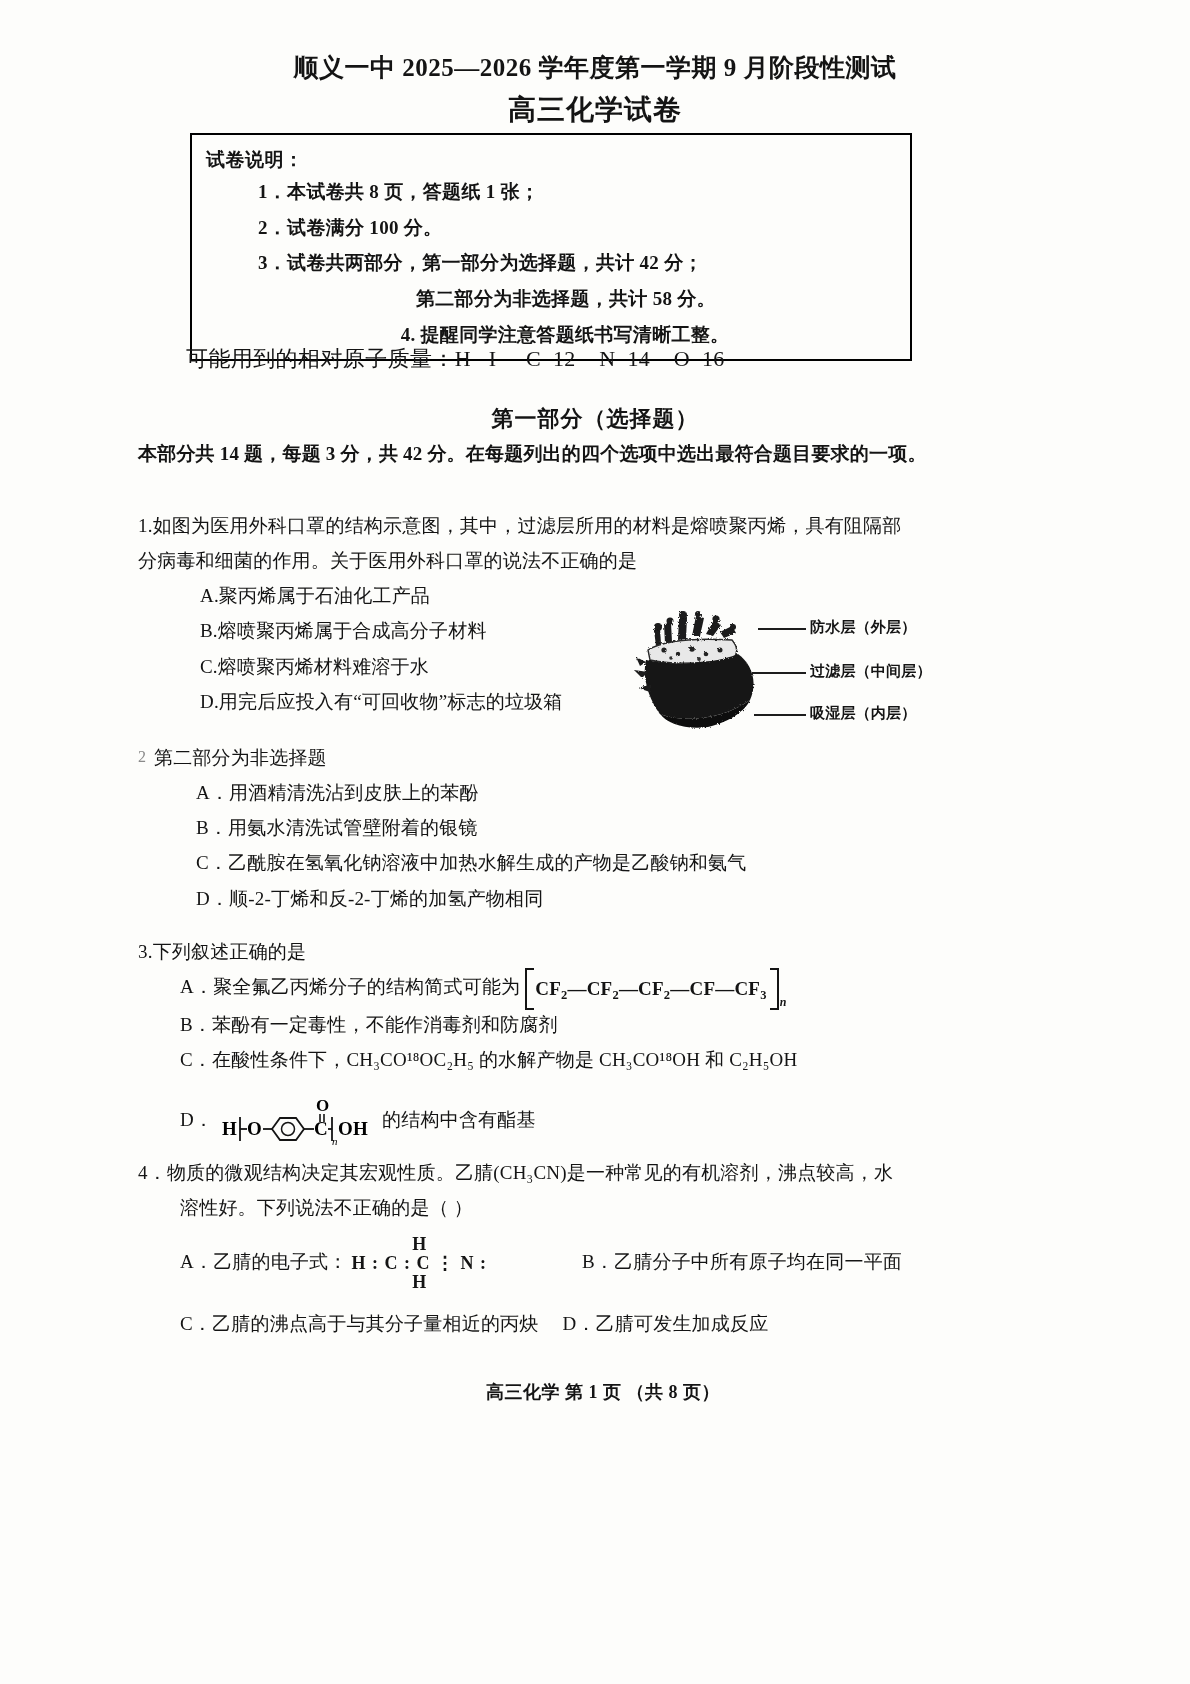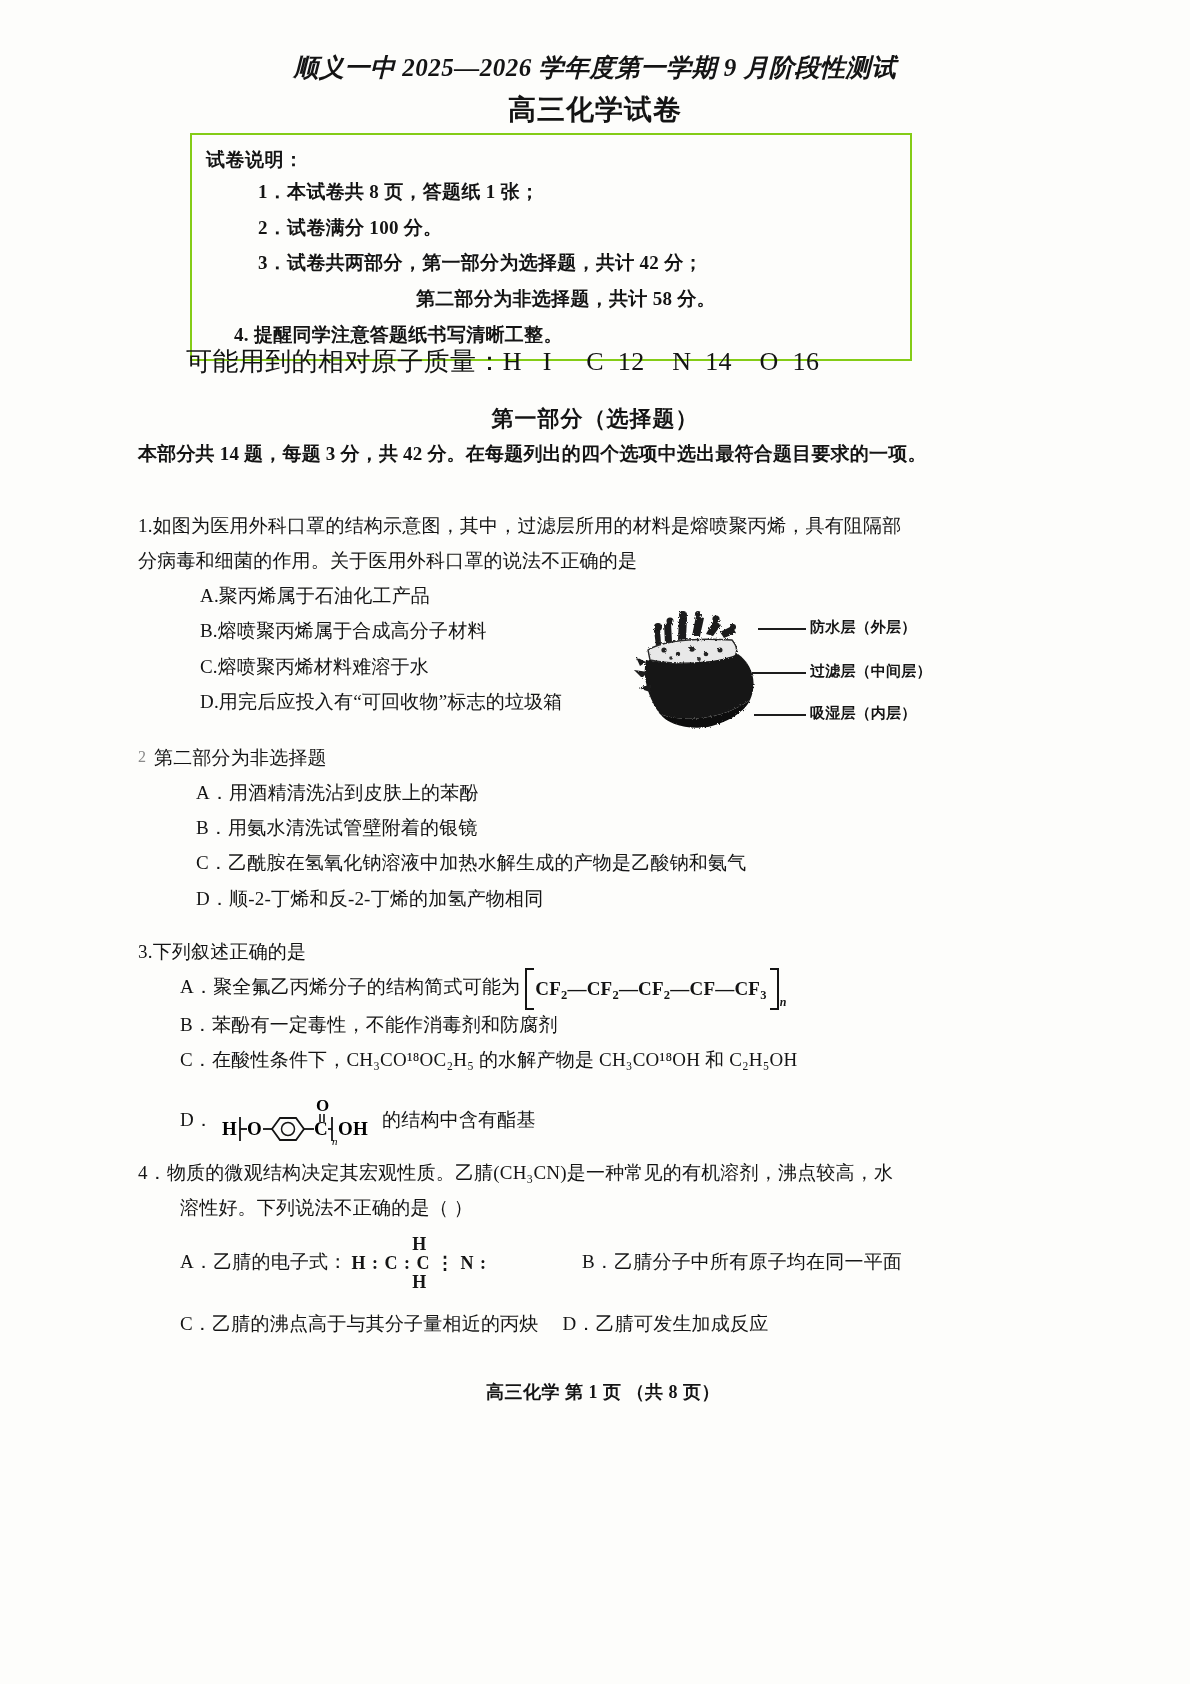--- a/index.html
+++ b/index.html
@@ -23,35 +23,34 @@
   
   .title-block {
     text-align: center;
     padding-top: 52px;
   }
   .main-title {
     font-size: 25px;
     font-weight: bold;
     letter-spacing: 0.5px;
     line-height: 1.25;
-    font-style: italic;
   }
   .sub-title {
     font-size: 28px;
     font-weight: bold;
     margin-top: 8px;
     letter-spacing: 1px;
   }
   
   .instr-box {
     position: absolute;
     left: 190px;
     top: 133px;
     width: 722px;
-    border: 2px solid #84cc16;
+    border: 2px solid #000000;
     box-sizing: border-box;
     padding: 12px 14px 10px 14px;
     min-height: 200px;
   }
   .instr-head {
     font-size: 19px;
     font-weight: bold;
     margin-bottom: 6px;
     letter-spacing: 0.5px;
   }
@@ -61,27 +60,28 @@
     margin: 0 0 10px 52px;
     line-height: 1.35;
     letter-spacing: 0.3px;
   }
   .instr-item.sub {
     margin-left: 210px;
   }
   .instr-item.last {
     margin-left: 28px;
     margin-bottom: 2px;
+    text-align: center;
   }
   
   .atomic-line {
     position: absolute;
     left: 186px;
     top: 344px;
-    font-size: 26px;
+    font-size: 22px;
     letter-spacing: 0.4px;
     white-space: pre;
   }
   
   .part-heading {
     position: absolute;
     left: 0;
     right: 0;
     top: 404px;
     text-align: center;

